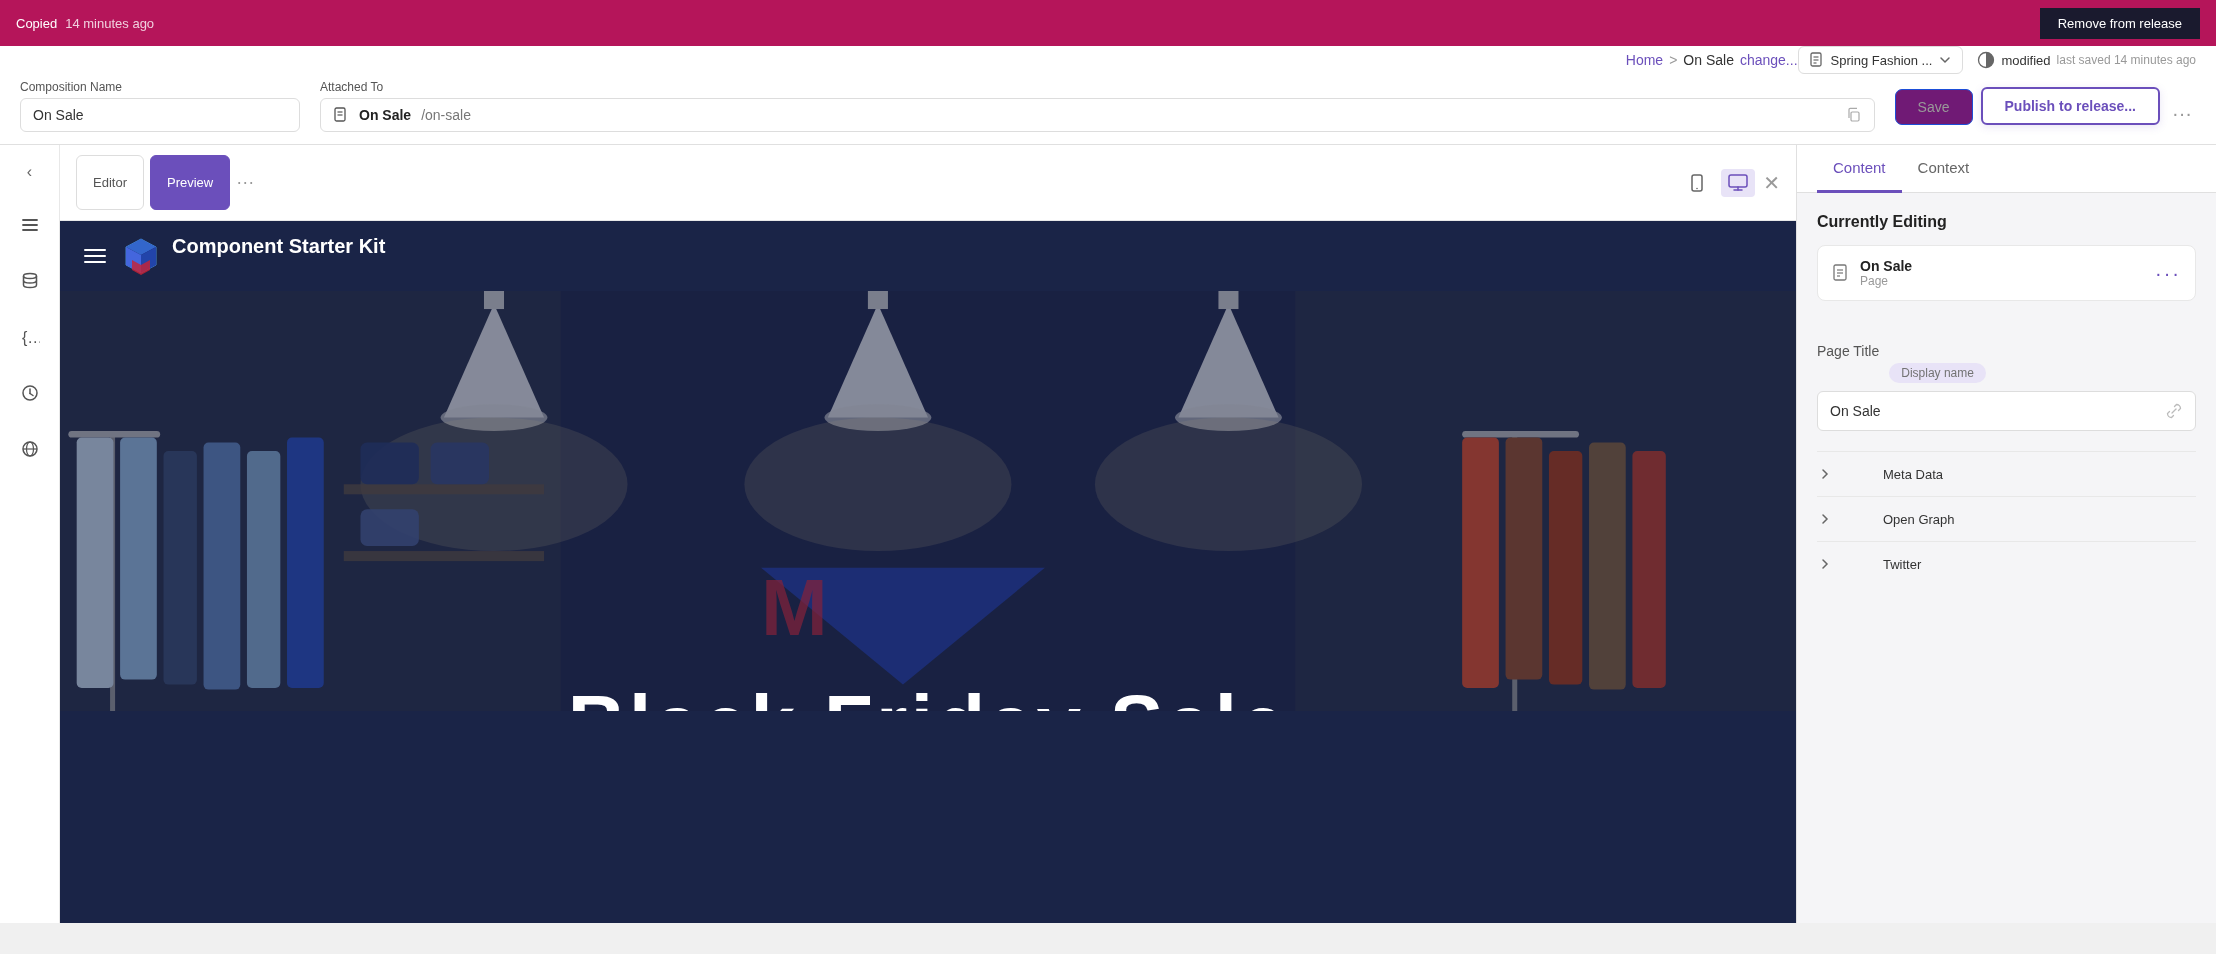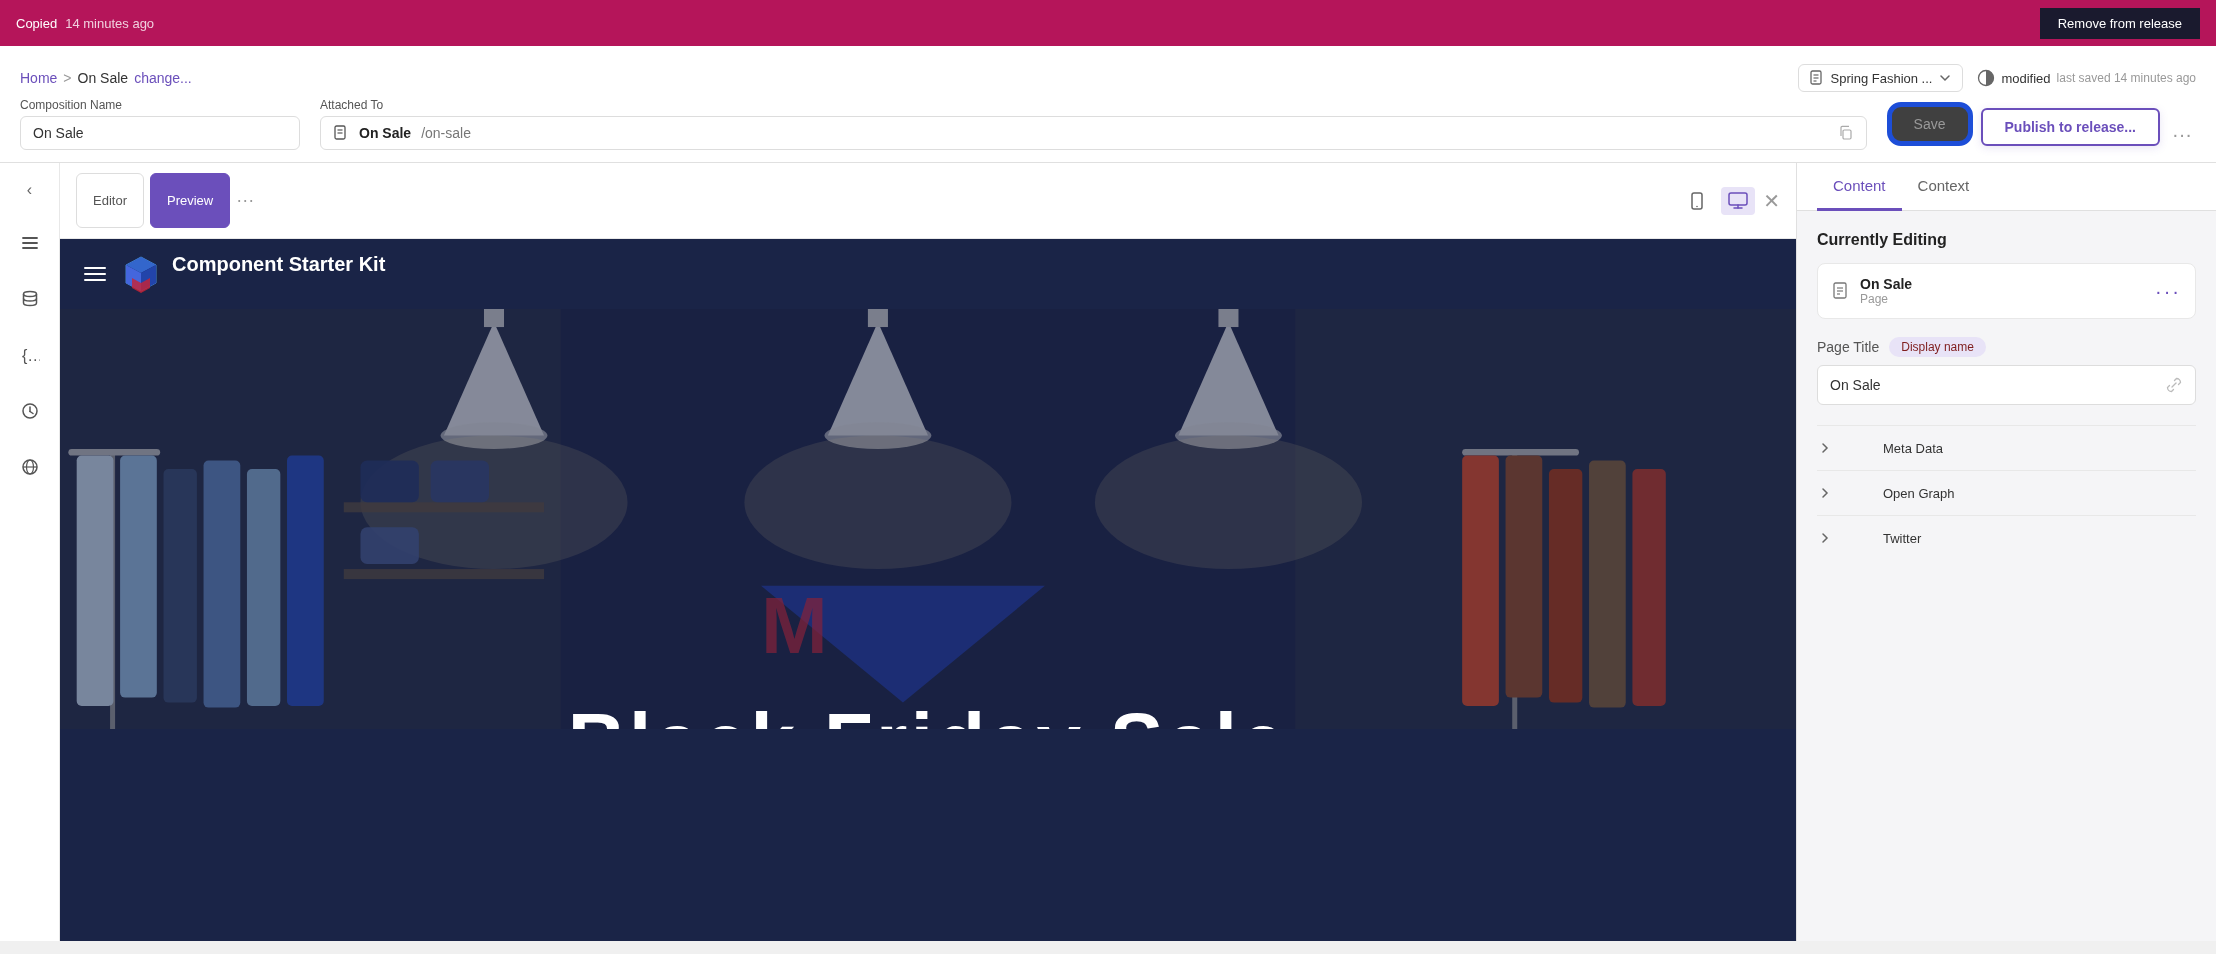--- a/index.html
+++ b/index.html
@@ -38,22 +38,22 @@
     .header-bar {
       background: white;
       border-bottom: 1px solid #e0e0e0;
       padding: 0 20px;
       display: flex;
       flex-direction: column;
     }
     .header-row1 {
       display: flex;
       align-items: center;
-      justify-content: space-between;
-      padding: 18px 0 6px 0;
+      justify-content: flex-end;
+      padding: 0 0 6px 0;
     }
     .breadcrumb {
       display: flex;
       align-items: center;
       gap: 6px;
       font-size: 14px;
     }
     .breadcrumb-home { color: #6b4fbb; text-decoration: none; }
     .breadcrumb-sep { color: #999; }
     .breadcrumb-current { color: #333; }
@@ -121,24 +121,24 @@
     .attached-input-path { color: #777; flex: 1; }
     .copy-icon { color: #999; cursor: pointer; margin-left: auto; }
 
     .header-actions {
       display: flex;
       align-items: flex-end;
       gap: 8px;
       padding-bottom: 0;
     }
     .save-btn {
-      background: #404040;
+      background: #701a75;
       color: #999;
-      border: 5px solid #1d4ed8;
-      border-radius: 14px;
+      border: 1px solid #1d4ed8;
+      border-radius: 7px;
       padding: 9px 22px;
       font-size: 14px;
       cursor: pointer;
     }
     .publish-btn {
       background: white;
       color: #6b4fbb;
       border: 2px solid #6b4fbb;
       border-radius: 6px;
       padding: 9px 22px;
@@ -389,25 +389,26 @@
 
     .page-title-row {
       display: flex;
       align-items: center;
       gap: 10px;
       margin-bottom: 8px;
     }
     .page-title-label { font-size: 14px; color: #555; font-weight: 500; }
     .display-name-badge {
       background: #e8e3f7;
-      color: #7f1d1d;
+      color: #737373;
       border-radius: 20px;
       padding: 3px 12px;
       font-size: 12px;
       font-weight: 500;
+      margin-top: 44px;
     }
 
     .page-title-input-wrapper {
       display: flex;
       align-items: center;
       background: white;
       border: 1px solid #ddd;
       border-radius: 6px;
       padding: 10px 12px;
       margin-bottom: 20px;

